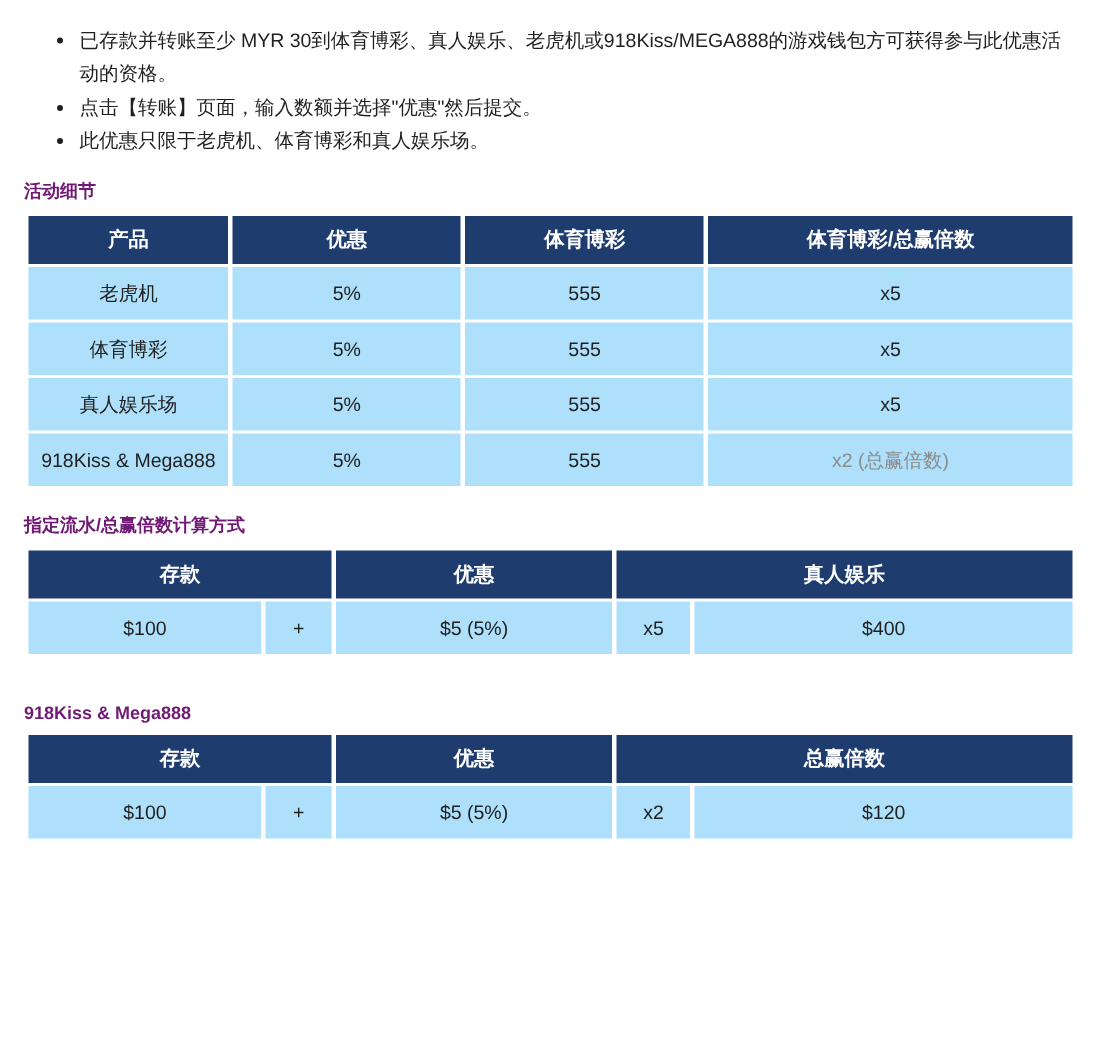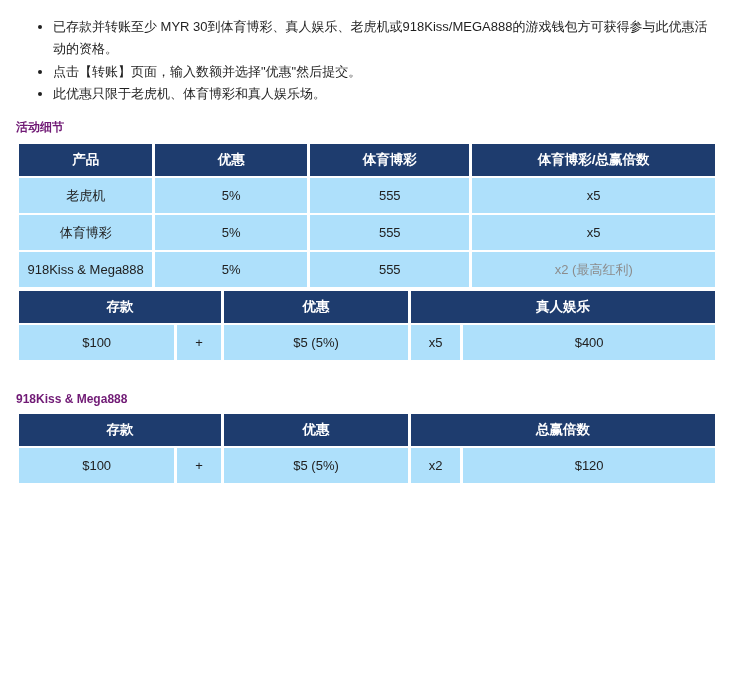--- a/index.html
+++ b/index.html
@@ -108,28 +108,35 @@
         <td>555</td>
         <td>x5</td>
       </tr>
       <tr>
         <td>体育博彩</td>
         <td>5%</td>
         <td>555</td>
         <td>x5</td>
       </tr>
       <tr>
+        <td>真人娱乐场</td>
+        <td>5%</td>
+        <td>555</td>
+        <td>x5</td>
+      </tr>
+      <tr>
         <td>918Kiss &amp; Mega888</td>
         <td>5%</td>
         <td>555</td>
-        <td class="muted">x2 (最高红利)</td>
+        <td class="muted">x2 (总赢倍数)</td>
       </tr>
     </tbody>
   </table>
 
+  <div class="table-label lbl-2">指定流水/总赢倍数计算方式</div>
 
   <table class="promo-table">
     <colgroup>
       <col style="width:22.7%">
         <col style="width:6.4%">
         <col style="width:26.9%">
         <col style="width:7.2%">
         <col style="width:36.8%">
     </colgroup>
     <thead>

